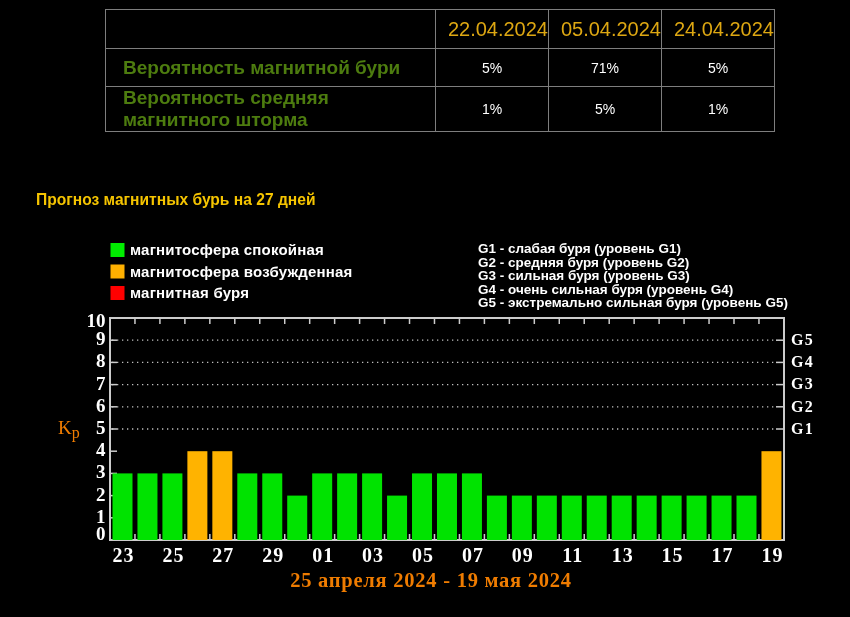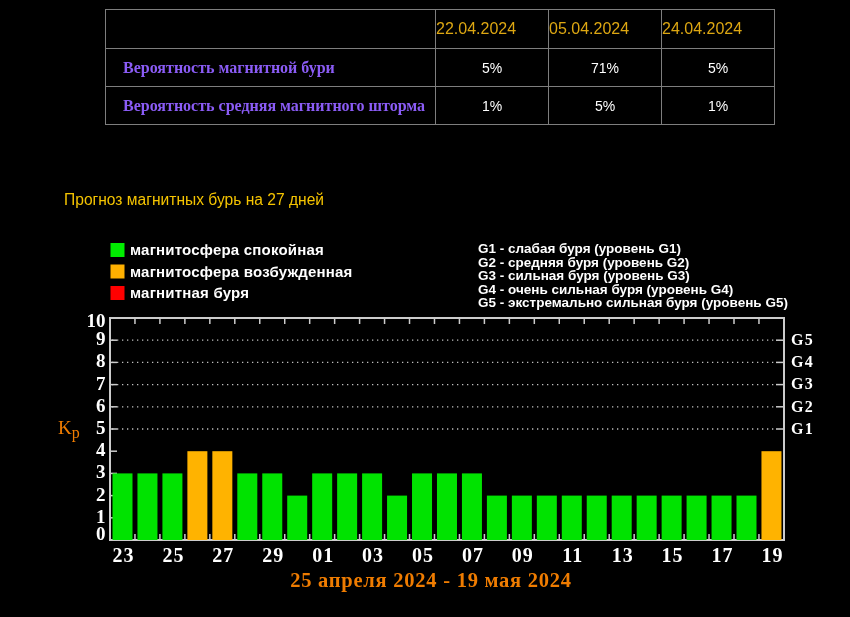--- a/index.html
+++ b/index.html
@@ -1,23 +1,23 @@
 <!DOCTYPE html>
 <html><head>
 <meta charset="utf-8">
 <style>
 html,body{margin:0;padding:0;background:#000;width:850px;height:617px;overflow:hidden;}
 *{box-sizing:border-box;}
 body{font-family:"Liberation Sans",sans-serif;position:relative;}
 table{position:absolute;left:105px;top:9px;border-collapse:collapse;table-layout:fixed;}
 td{border:1px solid #7e7e7e;height:38px;padding:0;}
-td.lbl{width:330px;color:#8b5cf6;font-weight:bold;font-size:16px;padding-left:17px;font-family:Liberation Serif, serif;}
-td.dt{width:113px;color:#dda712;font-size:16px;text-align:left;}
+td.lbl{width:330px;color:#4d7c0f;font-weight:bold;font-size:19px;padding-left:17px;}
+td.dt{width:113px;color:#dda712;font-size:20px;text-align:right;}
 td.pc{width:113px;color:#fff;font-size:14px;text-align:center;}
-#hd{position:absolute;left:36px;top:191px;color:#f5c400;font-weight:normal;font-size:15.6px;margin-left:28px;}
+#hd{position:absolute;left:36px;top:191px;color:#f5c400;font-weight:bold;font-size:15.6px;}
 svg{position:absolute;left:0;top:0;}
 </style>
 </head>
 <body>
 <table>
 <tbody>
       <tr style="height:39px">
         <td class="lbl"></td>
         <td class="dt">22.04.2024</td>
         <td class="dt">05.04.2024</td>

